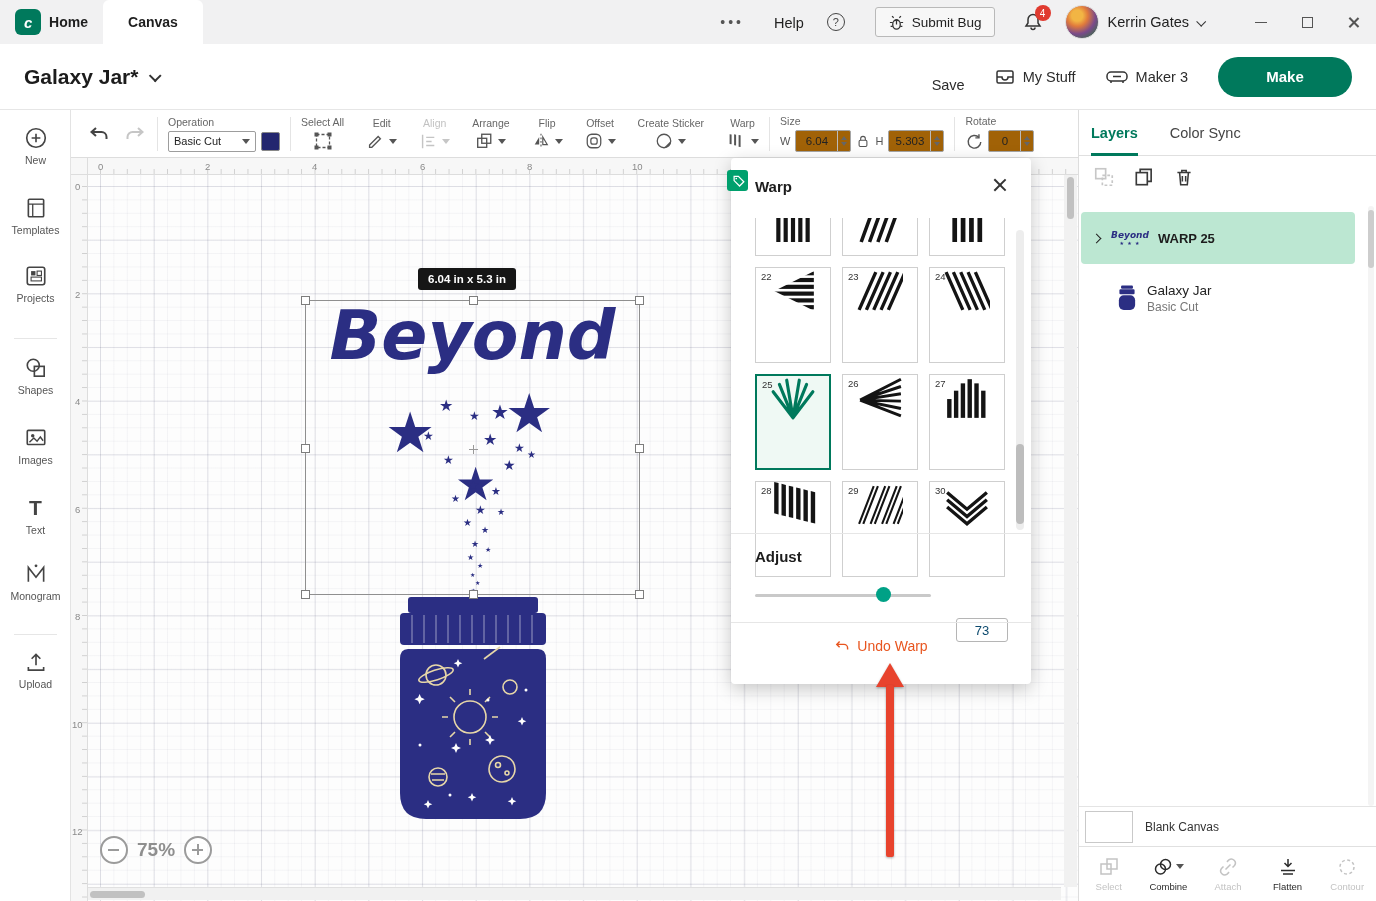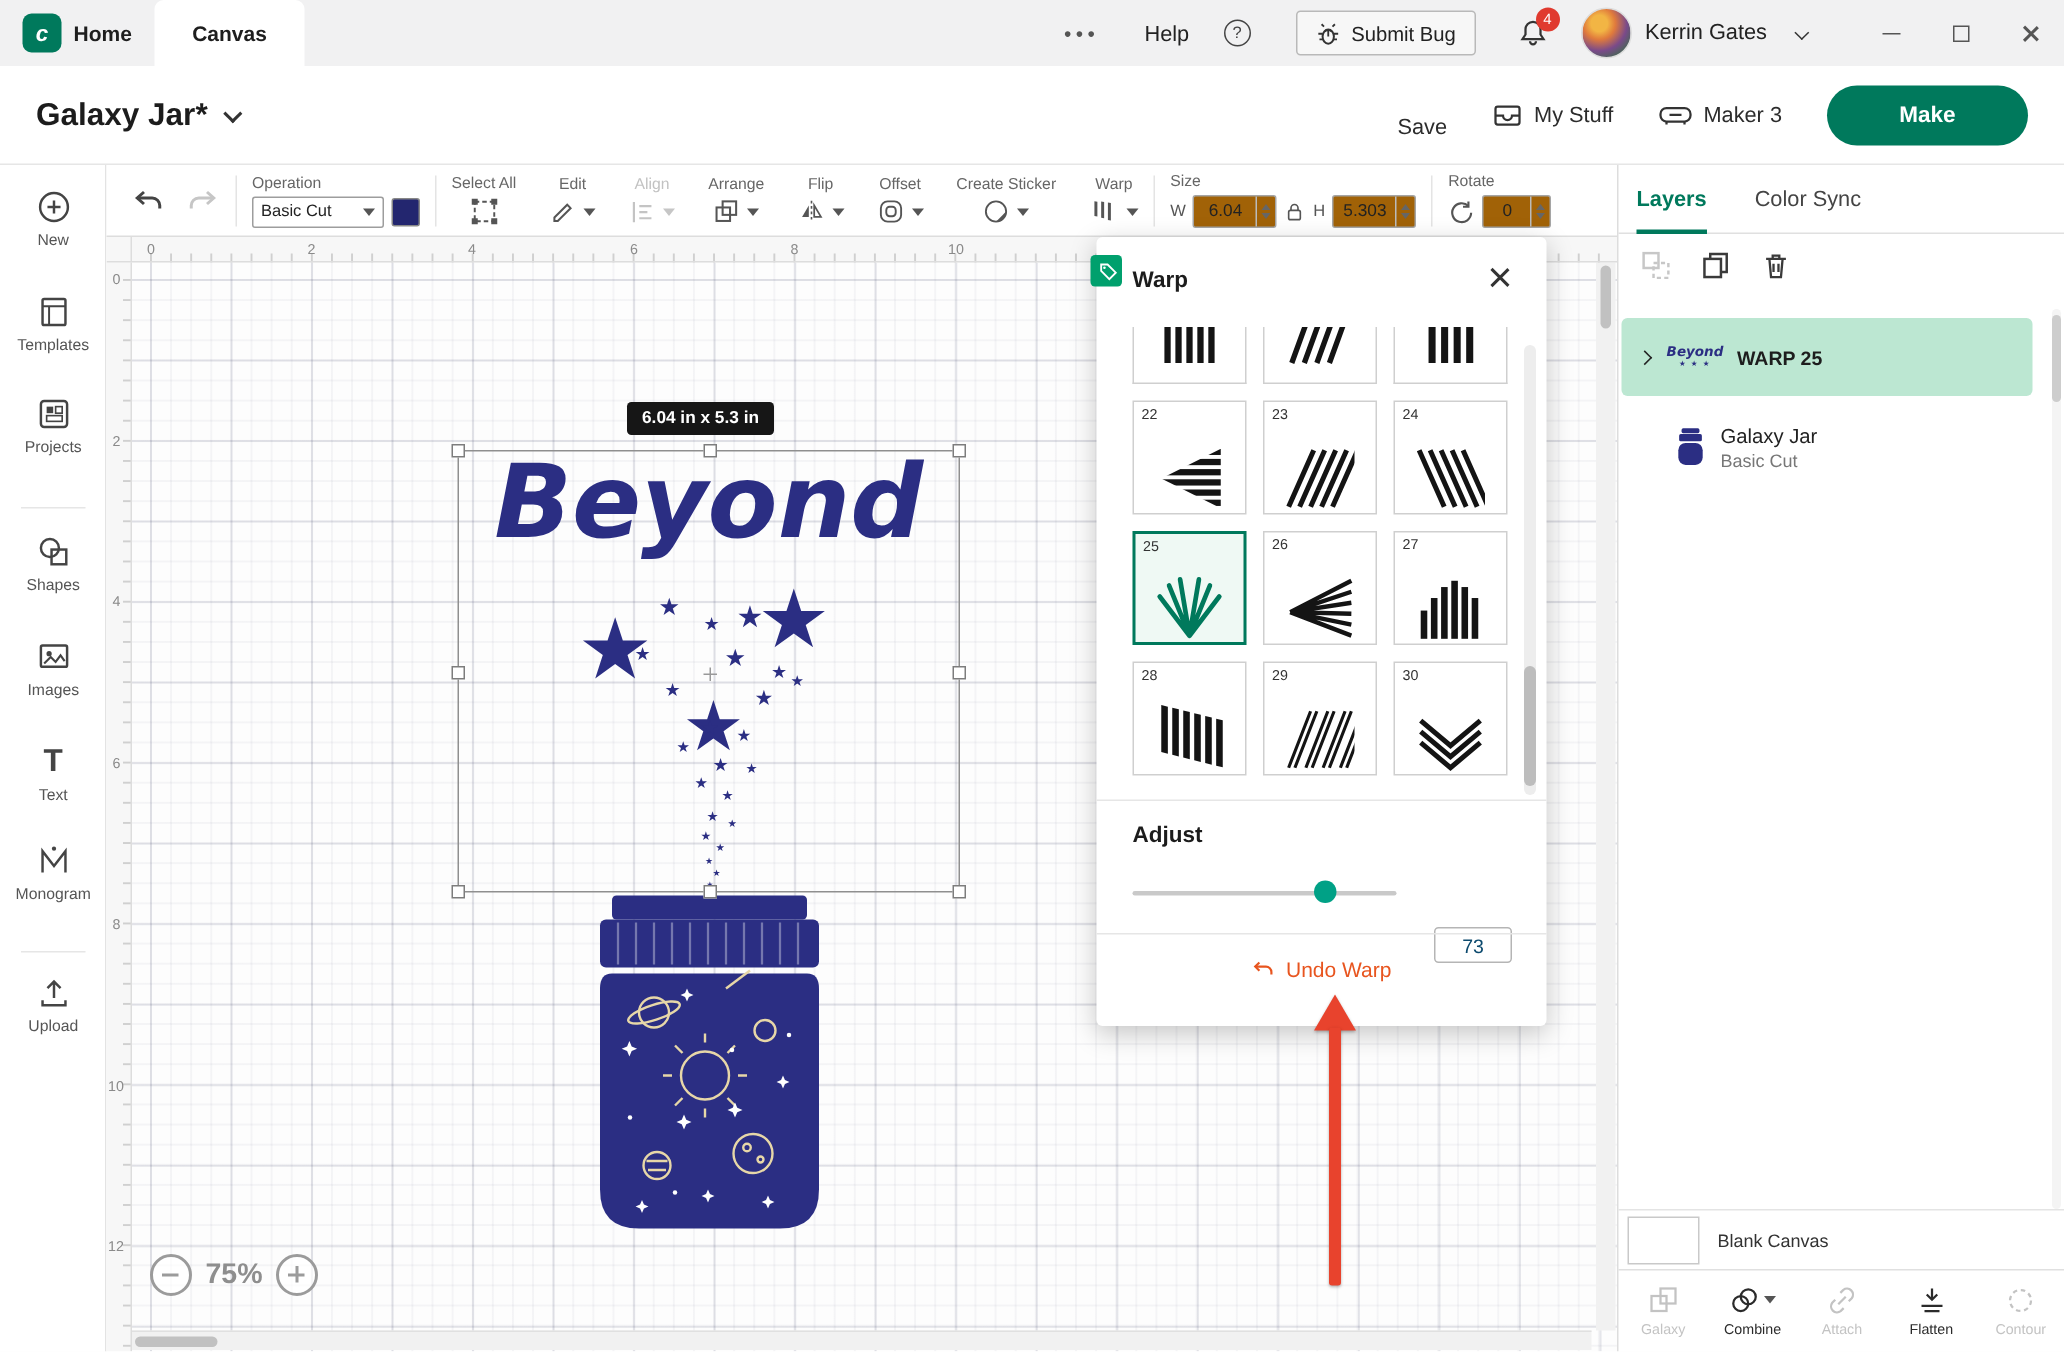--- a/index.html
+++ b/index.html
@@ -17,21 +17,21 @@
   .tab-canvas { width:100px; background:#fff; display:flex; align-items:center; justify-content:center; border-radius:6px 6px 0 0; }
   .tb-right { margin-left:auto; display:flex; align-items:center; }
   .dots { font-size:14px; letter-spacing:3px; color:#555; margin-right:30px; cursor:pointer; }
   .help { display:flex; align-items:flex-end; gap:23px; margin-right:30px; font-size:14.5px; color:#222; cursor:pointer; }
   .qmark { width:18px; height:18px; border:1.5px solid #444; border-radius:50%; font-size:11px; display:flex; align-items:center; justify-content:center; color:#444; }
   .bugbtn { display:flex; align-items:center; gap:7px; height:30px; padding:0 12px; background:#f7f7f7; border:1px solid #b9b9b9; border-radius:3px; font-size:13.5px; color:#222; margin-right:28px; cursor:pointer; font-family:inherit; }
   .bell { position:relative; margin-right:22px; cursor:pointer; }
   .badge { position:absolute; top:-7px; right:-8px; min-width:16px; height:16px; background:#e03a2f; color:#fff; border-radius:8px; font-size:10px; display:flex; align-items:center; justify-content:center; padding:0 3px; }
   .avatar { width:34px; height:34px; border-radius:50%; margin-right:9px; cursor:pointer;
             background:radial-gradient(circle at 35% 30%, #f2b544 0 18%, #e07a3c 35%, #7a4a8a 60%, #3e6b4c 85%); border:1px solid #ddd; }
-  .uname { display:flex; align-items:center; gap:19px; font-size:14.5px; color:#222; margin-right:34px; cursor:pointer; }
+  .uname { display:flex; align-items:center; gap:8px; font-size:14.5px; color:#222; margin-right:34px; cursor:pointer; }
   .chv { display:inline-block; width:7px; height:7px; border-right:1.8px solid #333; border-bottom:1.8px solid #333; transform:rotate(45deg) translateY(-1px); }
   .wc { width:46px; height:44px; display:flex; align-items:center; justify-content:center; cursor:pointer; }
   .wc-min { width:12px; height:0; border-top:1.6px solid #555; display:block; }
   .wc-max { width:11px; height:11px; border:1.4px solid #555; display:block; }
   .wc-x { position:relative; width:13px; height:13px; display:block; }
   .wc-x::before,.wc-x::after { content:""; position:absolute; left:6px; top:0; width:1.6px; height:13px; background:#555; }
   .wc-x::before { transform:rotate(45deg);} .wc-x::after { transform:rotate(-45deg);}
 
   
   #subbar { position:absolute; left:0; top:44px; width:1376px; height:66px; background:#fff; display:flex; align-items:center; padding:0 24px; border-bottom:1px solid #e6e6e6; }
@@ -105,21 +105,21 @@
   #vthumb { position:absolute; left:3px; top:2px; width:7px; height:42px; background:#c1c1c1; border-radius:4px; }
 
   
   #warp-panel { position:absolute; left:731px; top:158px; width:300px; height:526px; background:#fff; border-radius:4px; box-shadow:0 5px 18px rgba(0,0,0,0.22); z-index:20; }
   .wp-tag { position:absolute; left:-4px; top:12px; width:21px; height:21px; background:#00A06D; border-radius:3px; display:flex; align-items:center; justify-content:center; }
   .wp-title { position:absolute; left:24px; top:20px; font-size:15px; font-weight:bold; color:#1c1c1c; }
   .wp-close { position:absolute; right:22px; top:18px; width:18px; height:18px; cursor:pointer; }
   .wp-close::before,.wp-close::after { content:""; position:absolute; left:8px; top:1px; width:1.8px; height:16px; background:#333; }
   .wp-close::before{transform:rotate(45deg);} .wp-close::after{transform:rotate(-45deg);}
   .wp-grid { position:absolute; left:24px; top:60px; width:252px; display:flex; flex-wrap:wrap; gap:11px; }
-  .tile { position:relative; width:76px; height:76px; border:1px solid #cfcfcf; background:#fff; cursor:pointer; display:flex; align-items:flex-end; justify-content:center; }
+  .tile { position:relative; width:76px; height:96px; border:1px solid #cfcfcf; background:#fff; cursor:pointer; display:flex; align-items:flex-start; justify-content:center; }
   .tile.partial { height:38px; border-top:none; overflow:hidden; align-items:flex-start; }
   .tile.partial svg { margin-top:-34px; }
   .tile.selected { border:2px solid #00795C; background:#EFF9F4; }
   .tnum { position:absolute; left:5px; top:3px; font-size:9.5px; color:#333; }
   .wp-scroll { position:absolute; left:285px; top:72px; width:8px; height:300px; background:#ededed; border-radius:4px; }
   .wp-thumb { position:absolute; left:0; top:214px; width:8px; height:80px; background:#bdbdbd; border-radius:4px; }
   .wp-div { position:absolute; left:0; top:375px; width:300px; border-top:1px solid #e6e6e6; }
   .wp-adjust { position:absolute; left:24px; top:390px; font-size:15px; font-weight:bold; color:#1c1c1c; }
   .wp-slider { position:absolute; left:24px; top:429px; width:176px; height:16px; cursor:pointer; }
   .wp-track { position:absolute; left:0; top:7px; width:176px; height:3px; background:#c9c9c9; border-radius:2px; }
@@ -795,21 +795,21 @@
       <div class="blank-thumb"></div>
       <span class="blank-lbl">Blank Canvas</span>
     </div>
 
     <div id="actions">
       <div class="act disabled">
         <svg width="20" height="20" viewBox="0 0 20 20">
             <rect x="2" y="7" width="10" height="10" fill="none" stroke="currentColor" stroke-width="1.5"></rect>
             <rect x="8" y="2" width="10" height="10" fill="none" stroke="currentColor" stroke-width="1.5"></rect>
           </svg>
-        <span class="albl">Galaxy</span>
+        <span class="albl">Select</span>
       </div>
       <div class="act">
         <span class="combi">
           <svg width="20" height="20" viewBox="0 0 20 20">
               <circle cx="7.5" cy="12" r="5" fill="none" stroke="currentColor" stroke-width="1.5"></circle>
               <circle cx="12.5" cy="7.5" r="5" fill="none" stroke="currentColor" stroke-width="1.5"></circle>
             </svg>
           <span class="caret"></span>
         </span>
         <span class="albl">Combine</span>

